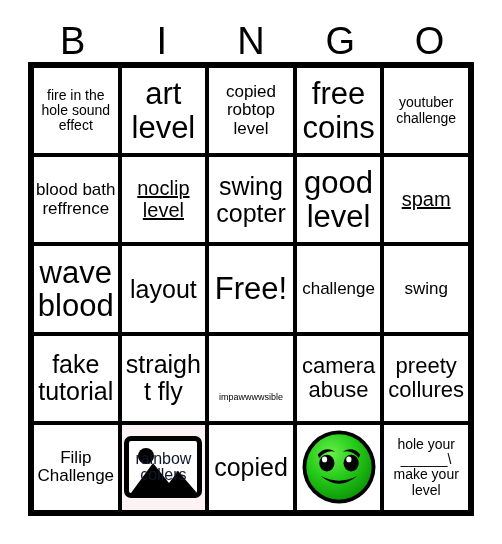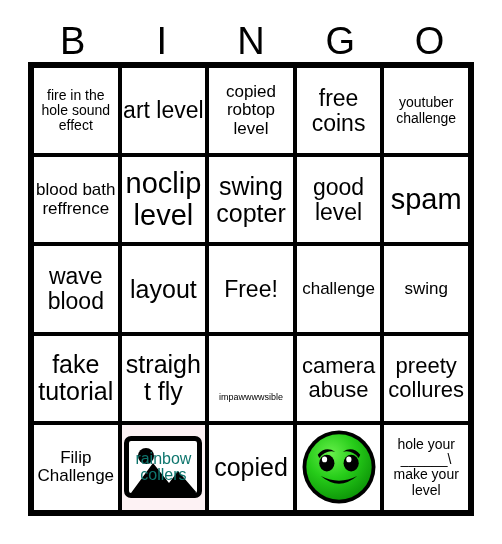--- a/index.html
+++ b/index.html
@@ -76,22 +76,22 @@
     padding: 1px;
   }
   .cell-text {
     display: block;
     width: 100%;
     line-height: 1.08;
     word-wrap: break-word;
   }
 
   
-  .fs-xxl { font-size: 23px; }
-  .fs-xl  { font-size: 29px; }
+  .fs-xxl { font-size: 31px; }
+  .fs-xl  { font-size: 20px; text-decoration: underline; }
   .fs-lg  { font-size: 25px; }
   .fs-md  { font-size: 22px; }
   .fs-sm  { font-size: 17px; }
   .fs-xs  { font-size: 14px; }
   .fs-xxs { font-size: 9px; margin-top: 39px; }
 
   .cell.tinted { background: #fdf2f4; }
 
   
   .broken-img-wrap {
@@ -111,21 +111,21 @@
   .broken-img-frame svg { display: block; width: 100%; height: 100%; }
   .broken-alt {
     position: absolute;
     left: 0;
     right: 0;
     top: 50%;
     transform: translateY(-50%);
     text-align: center;
     font-size: 16px;
     line-height: 1.0;
-    color: #0f766e;
+    color: #0f172a;
     font-family: "Liberation Sans", sans-serif;
     white-space: normal;
   }
 
   
   .gd-face { width: 76px; height: 76px; display: block; }
 </style>
 </head>
 <body>
 

